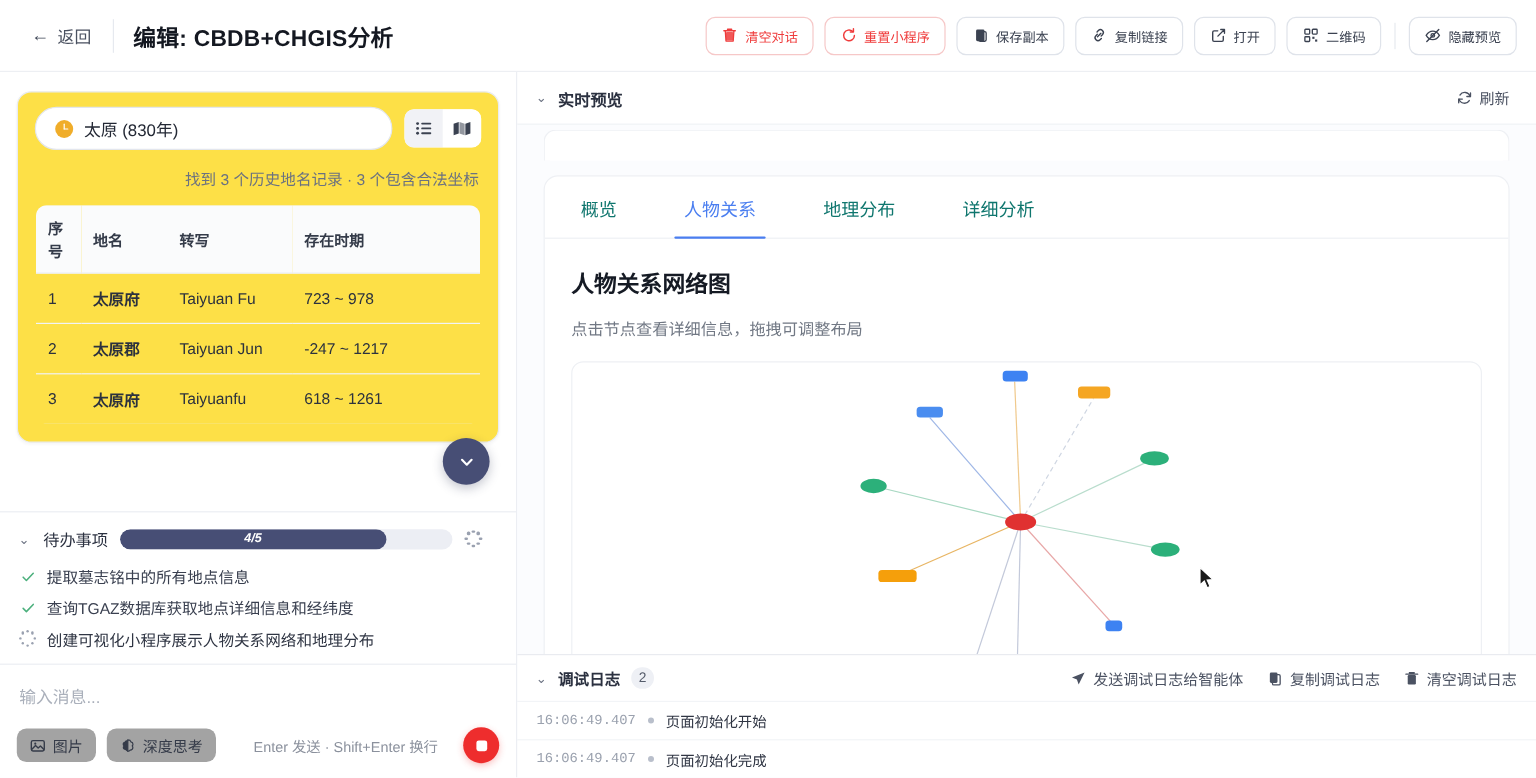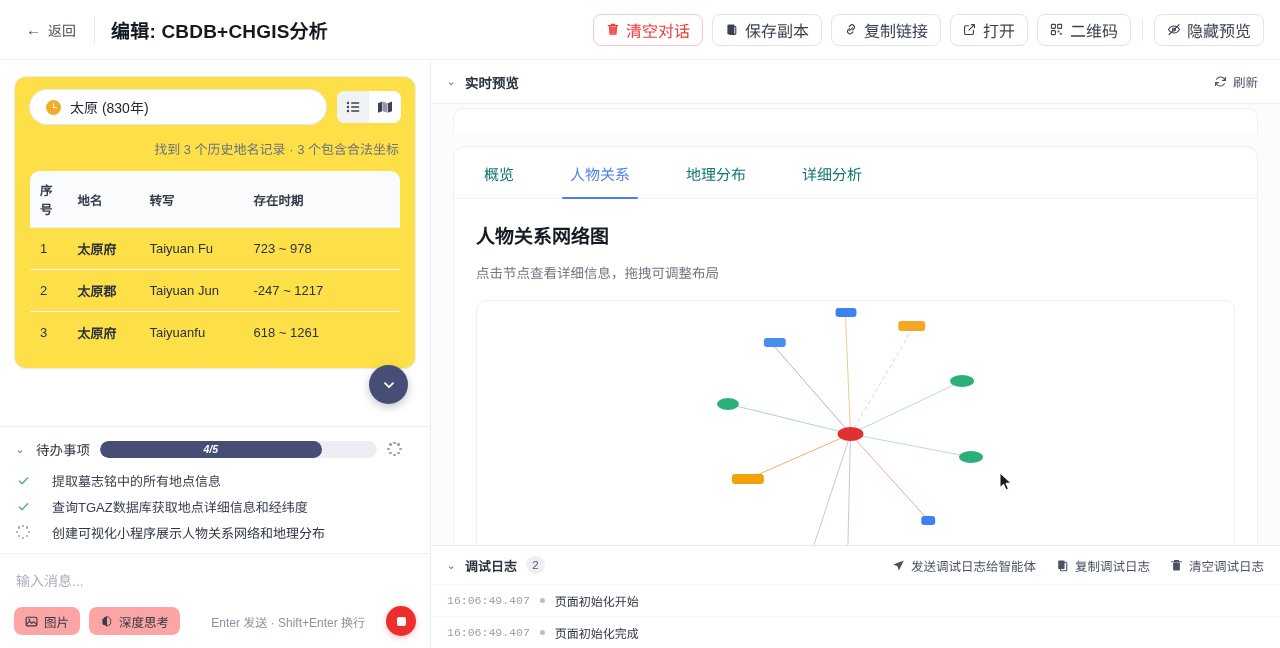--- a/index.html
+++ b/index.html
@@ -29,21 +29,21 @@
   .topbar-divider { width: 1px; height: 28px; background: #e6e9ef; margin: 0 16px 0 10px; }
   .title {
     font-size: 19px; font-weight: 700; letter-spacing: .2px; color: #141821;
     white-space: nowrap;
   }
   .topbar-actions { margin-left: auto; display: flex; align-items: center; gap: 9px; }
   .tb-btn {
     display: inline-flex; align-items: center; gap: 6px;
     height: 32px; padding: 0 12px;
     border: 1px solid #dfe3ea; border-radius: 8px;
-    background: #fff; font-size: 16px; color: #3b4251;
+    background: #fff; font-size: 11px; color: #3b4251;
     white-space: nowrap; cursor: pointer;
   }
   .tb-btn.danger { color: #ef3b3b; border-color: #f6c8c8; }
   .tb-btn .ic { display: inline-flex; width: 14px; height: 14px; align-items: center; justify-content: center; }
   .tb-sep { width: 1px; height: 22px; background: #e6e9ef; margin: 0 2px; }
 
   
   .body { flex: 1 1 auto; display: flex; min-height: 0; }
   .left-pane {
     width: 431px; flex: 0 0 431px;
@@ -128,33 +128,33 @@
     display: flex; align-items: center; justify-content: center;
   }
   .progress-label { font-size: 10.5px; font-weight: 700; color: #fff; }
   .spinner-dots {
     width: 15px; height: 15px; flex: 0 0 15px; position: relative;
   }
   .spinner-dots span {
     position: absolute; width: 2.6px; height: 2.6px; border-radius: 50%; background: #9aa1b0;
   }
   .todo-list { margin-top: 6px; }
-  .todo-item { display: flex; align-items: center; gap: 22px; padding: 3.5px 0 3.5px 2px; }
+  .todo-item { display: flex; align-items: center; gap: 9px; padding: 3.5px 0 3.5px 2px; }
   .todo-item .tick { width: 14px; flex: 0 0 14px; display: flex; align-items: center; justify-content: center; }
   .todo-text { font-size: 13px; color: #2f3543; }
   .todo-item.done .todo-text { color: #3a4050; }
 
   
   .composer { flex: 0 0 auto; border-top: 1px solid #eceef3; padding: 14px 14px 12px 14px; background: #fff; }
   .composer-input { font-size: 14px; color: #aab0bb; padding: 2px 2px 16px 2px; cursor: text; }
   .composer-bar { display: flex; align-items: center; gap: 9px; }
   .pill-btn {
     display: inline-flex; align-items: center; gap: 6px;
     height: 28px; padding: 0 11px; border-radius: 8px;
-    background: #fca5a5; font-size: 12.5px; color: #353b49; cursor: pointer;
+    background: #a3a3a3; font-size: 12.5px; color: #353b49; cursor: pointer;
   }
   .hint { margin-left: auto; font-size: 12px; color: #8b919d; white-space: nowrap; }
   .stop-btn {
     width: 30px; height: 30px; border-radius: 50%; background: #ee2d2d;
     display: flex; align-items: center; justify-content: center; margin-left: 12px; cursor: pointer;
     box-shadow: 0 2px 6px rgba(238,45,45,.3);
   }
   .stop-sq { width: 9px; height: 9px; border-radius: 2px; background: #fff; }
 
   
@@ -245,20 +245,29 @@
       <div class="tb-btn danger">
         <span class="ic">
           <svg width="12" height="13" viewBox="0 0 12 13">
               <path d="M1.2 2.6h9.6M4.3 2.6V1.4h3.4v1.2M2.4 2.6l.6 8.6h6l.6-8.6" fill="none" stroke="#ef3b3b" stroke-width="1.1" stroke-linecap="round" stroke-linejoin="round"></path>
               <rect x="2.9" y="3.6" width="6.2" height="7.2" fill="#ef3b3b" opacity=".85" rx="1"></rect>
             </svg>
         </span>
         <span>清空对话</span>
       </div>
 
+      <div class="tb-btn danger">
+        <span class="ic">
+          <svg width="13" height="13" viewBox="0 0 13 13">
+              <path d="M11 6.5a4.5 4.5 0 1 1-1.5-3.35" fill="none" stroke="#ef3b3b" stroke-width="1.2" stroke-linecap="round"></path>
+              <path d="M10.2 1v2.6H7.6" fill="none" stroke="#ef3b3b" stroke-width="1.2" stroke-linecap="round" stroke-linejoin="round"></path>
+            </svg>
+        </span>
+        <span>重置小程序</span>
+      </div>
 
       <div class="tb-btn">
         <span class="ic">
           <svg width="13" height="13" viewBox="0 0 13 13">
               <rect x="2.4" y="1.6" width="7" height="9.8" rx="1.2" fill="#3b4251"></rect>
               <rect x="4.6" y="3.3" width="6.2" height="8.1" rx="1.2" fill="none" stroke="#3b4251" stroke-width="1.1"></rect>
             </svg>
         </span>
         <span>保存副本</span>
       </div>

